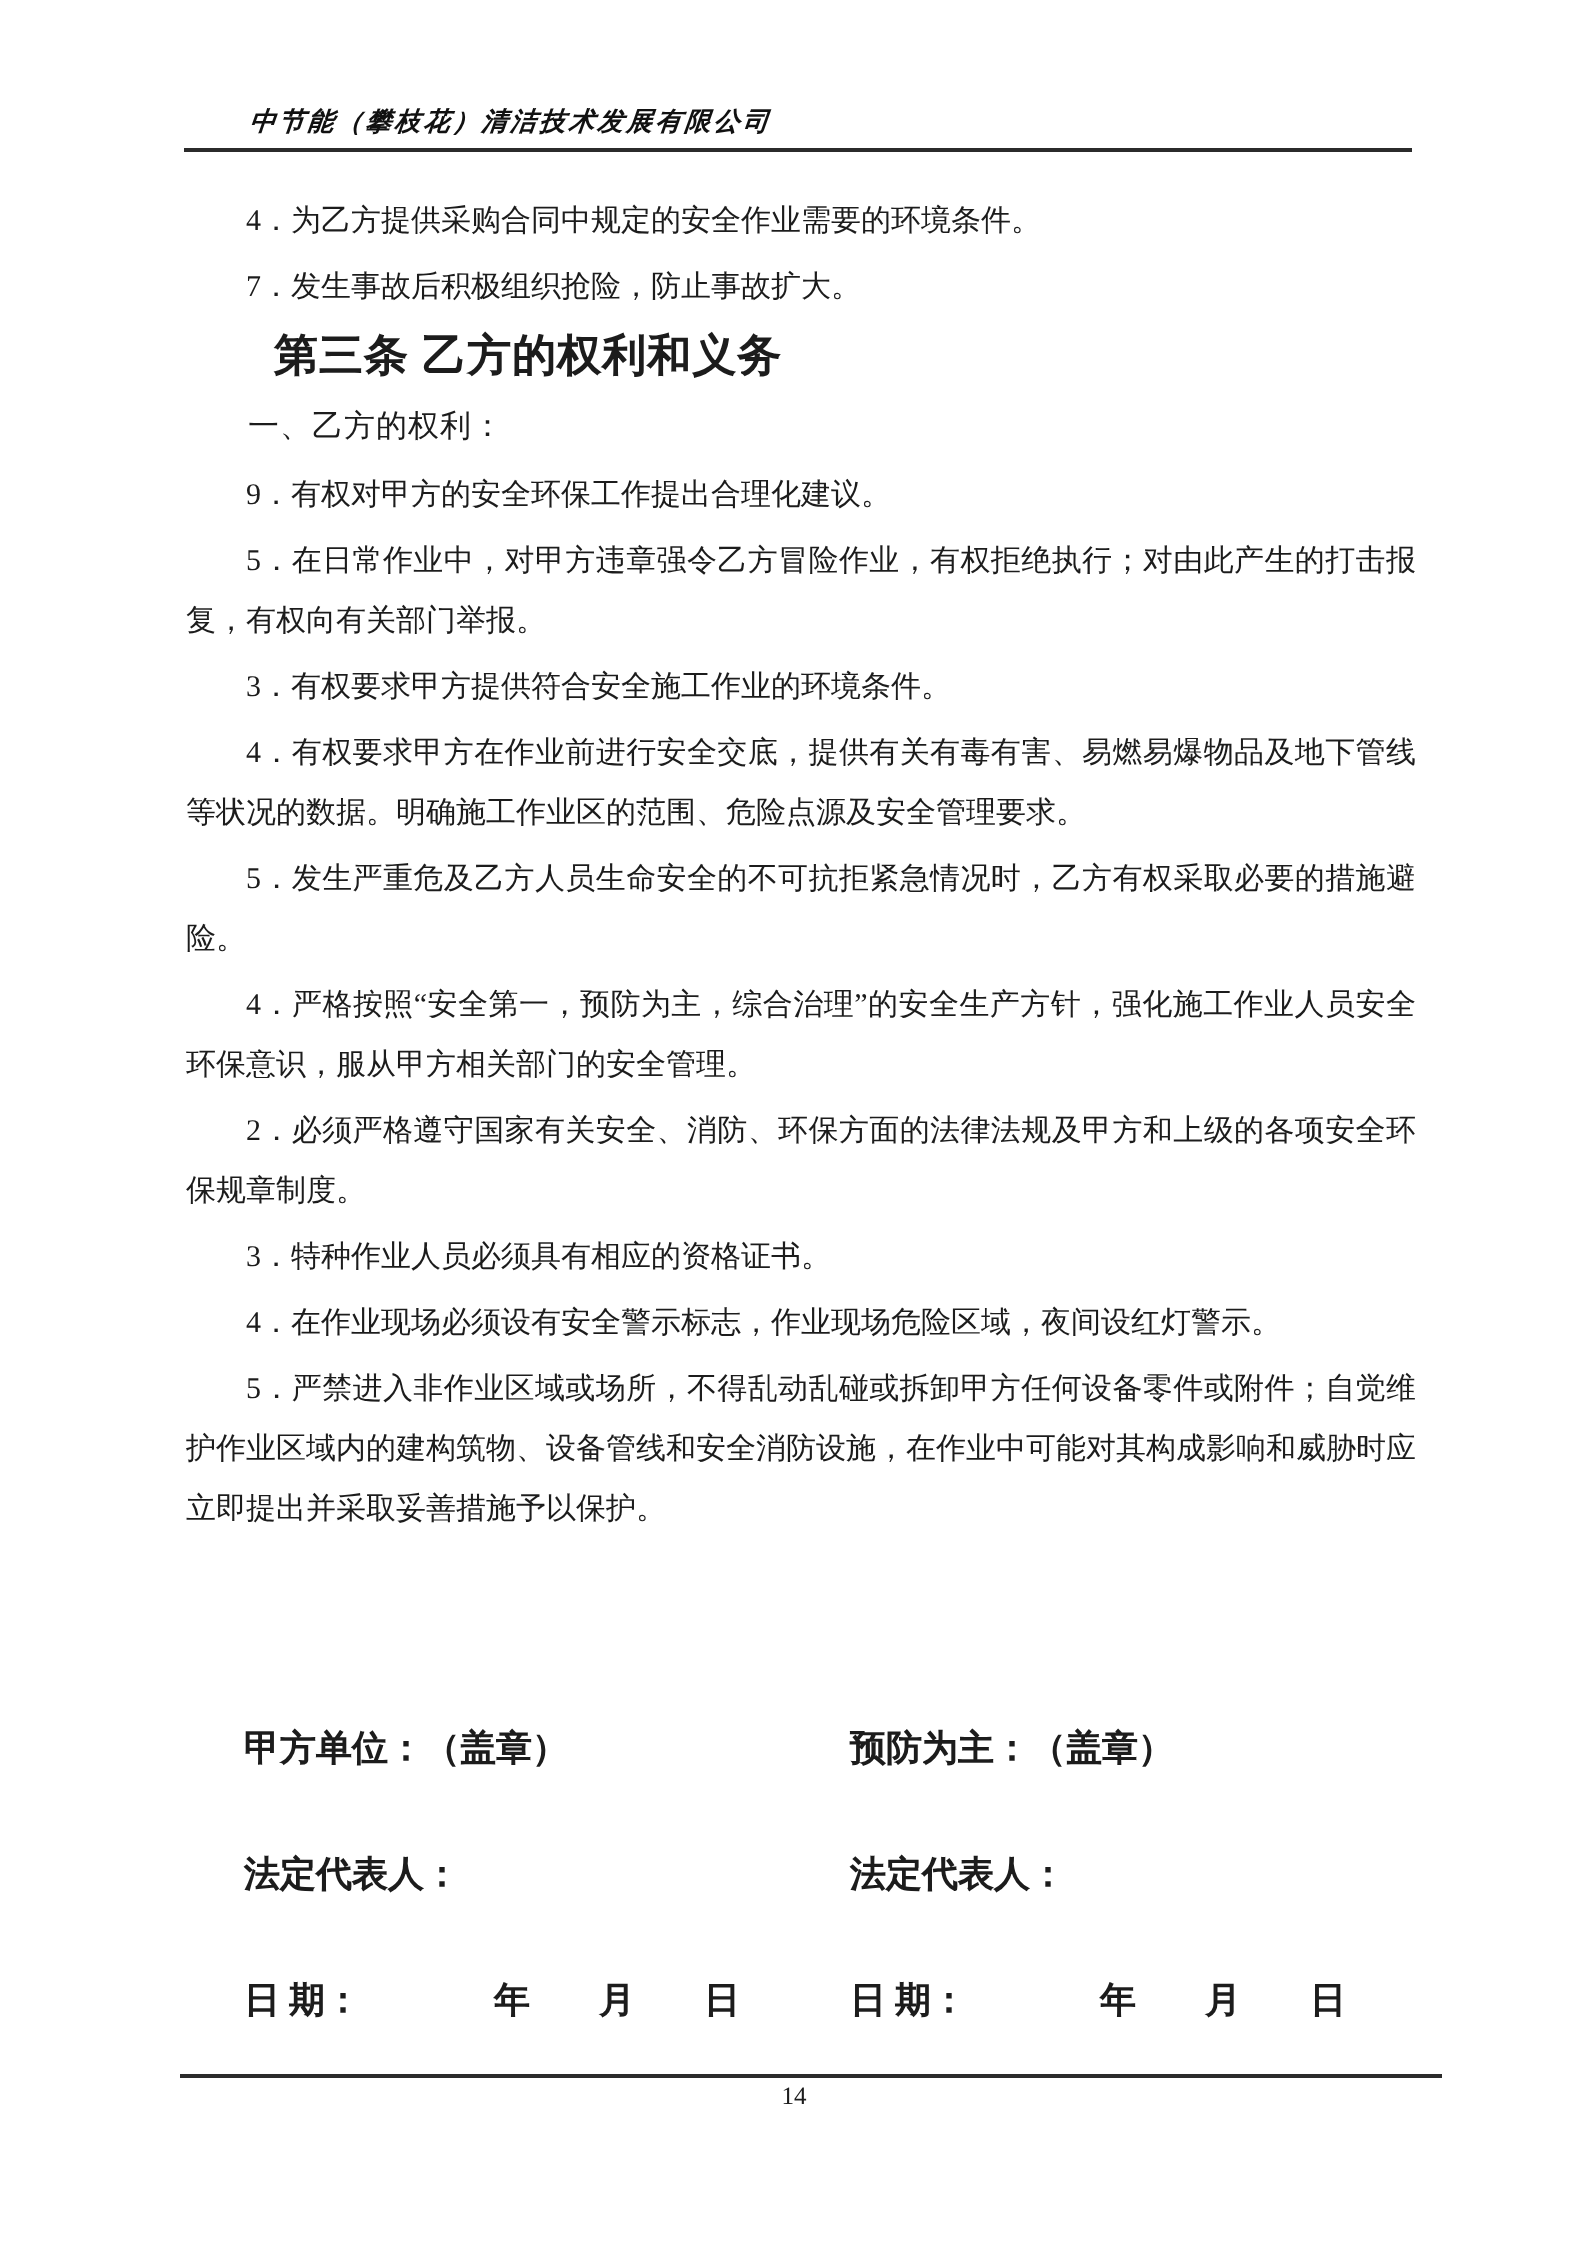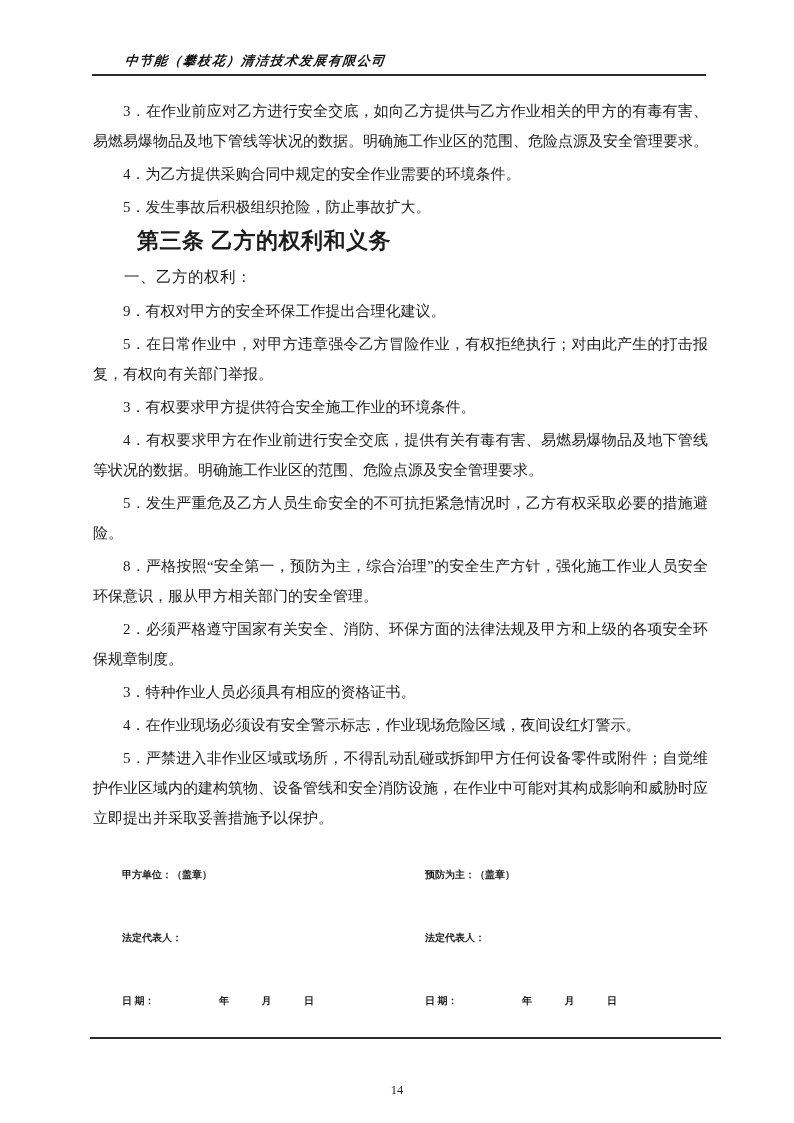--- a/index.html
+++ b/index.html
@@ -71,21 +71,21 @@
     letter-spacing: 0.5px;
   }
 
   
   .signature-block {
     position: absolute;
     left: 122px;
     right: 64px;
     top: 866px;
     display: flex;
-    font-size: 10px;
+    font-size: 18px;
     font-weight: bold;
     color: #1c1c1c;
   }
   .sig-col { width: 303px; flex: 0 0 303px; }
   .sig-col.party-b { flex: 1 1 auto; }
   .sig-row { height: 17px; line-height: 17px; margin-bottom: 46px; white-space: nowrap; }
   .sig-row:last-child { margin-bottom: 12px; }
   .date-unit-year  { margin-left: 62px; }
   .date-unit-month { margin-left: 30px; }
   .date-unit-day   { margin-left: 30px; }
@@ -96,47 +96,46 @@
     left: 90px;
     right: 73px;
     top: 1037px;
     border-top: 2px solid #2b2b2b;
     height: 0;
   }
   .page-number {
     position: absolute;
     left: 0;
     right: 0;
-    top: 1083px;
+    top: 1041px;
     text-align: center;
     font-size: 12.5px;
     color: #1c1c1c;
   }
 </style>
 </head>
 <body>
 
 <div class="page">
 
   <div class="page-header">
     <div class="company-name">中节能（攀枝花）清洁技术发展有限公司</div>
   </div>
 
   <div class="doc-body">
-    <p class="para">3．在作业前应对乙方进行安全交底，如向乙方提供与乙方作业相关的甲方的有毒有害、易燃易爆物品及地下管线等状况的数据。明确施工作业区的范围、危险点源及安全管理要求。</p>
     <p class="para">4．为乙方提供采购合同中规定的安全作业需要的环境条件。</p>
-    <p class="para">5．发生事故后积极组织抢险，防止事故扩大。</p>
+    <p class="para">7．发生事故后积极组织抢险，防止事故扩大。</p>
     <p class="h1">第三条 乙方的权利和义务</p>
     <p class="h2">一、乙方的权利：</p>
     <p class="para">9．有权对甲方的安全环保工作提出合理化建议。</p>
     <p class="para">5．在日常作业中，对甲方违章强令乙方冒险作业，有权拒绝执行；对由此产生的打击报复，有权向有关部门举报。</p>
     <p class="para">3．有权要求甲方提供符合安全施工作业的环境条件。</p>
     <p class="para">4．有权要求甲方在作业前进行安全交底，提供有关有毒有害、易燃易爆物品及地下管线等状况的数据。明确施工作业区的范围、危险点源及安全管理要求。</p>
     <p class="para">5．发生严重危及乙方人员生命安全的不可抗拒紧急情况时，乙方有权采取必要的措施避险。</p>
-    <p class="para">8．严格按照“安全第一，预防为主，综合治理”的安全生产方针，强化施工作业人员安全环保意识，服从甲方相关部门的安全管理。</p>
+    <p class="para">4．严格按照“安全第一，预防为主，综合治理”的安全生产方针，强化施工作业人员安全环保意识，服从甲方相关部门的安全管理。</p>
     <p class="para">2．必须严格遵守国家有关安全、消防、环保方面的法律法规及甲方和上级的各项安全环保规章制度。</p>
     <p class="para">3．特种作业人员必须具有相应的资格证书。</p>
     <p class="para">4．在作业现场必须设有安全警示标志，作业现场危险区域，夜间设红灯警示。</p>
     <p class="para">5．严禁进入非作业区域或场所，不得乱动乱碰或拆卸甲方任何设备零件或附件；自觉维护作业区域内的建构筑物、设备管线和安全消防设施，在作业中可能对其构成影响和威胁时应立即提出并采取妥善措施予以保护。</p>
   </div>
 
   <div class="signature-block">
 
     <div class="sig-col party-a">
       <div class="sig-row">甲方单位：（盖章）</div>

